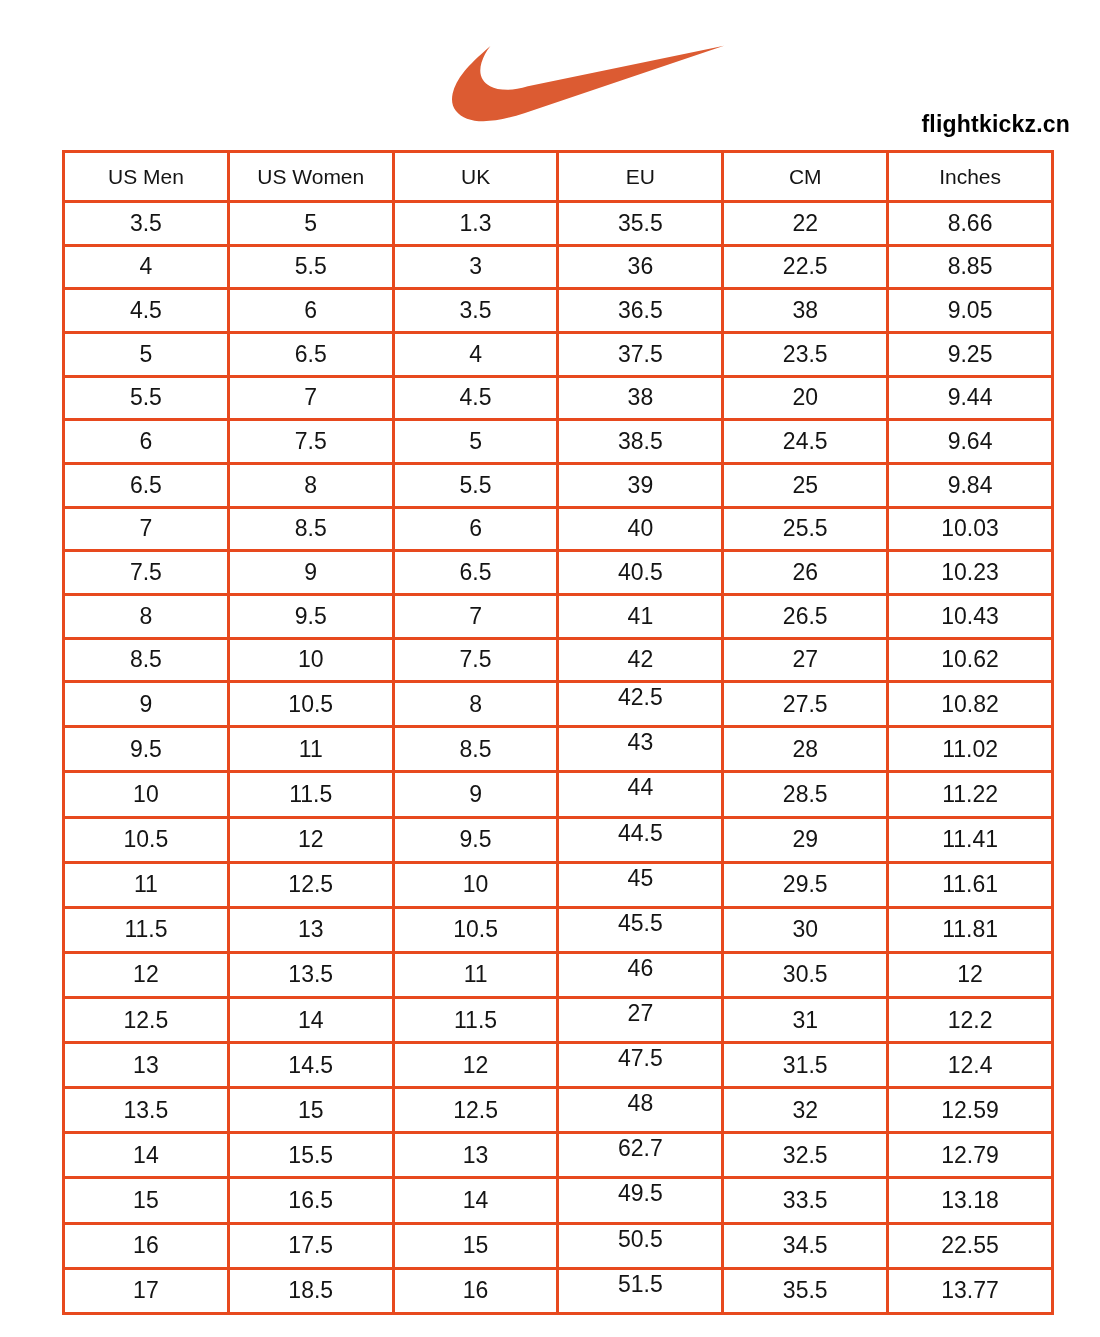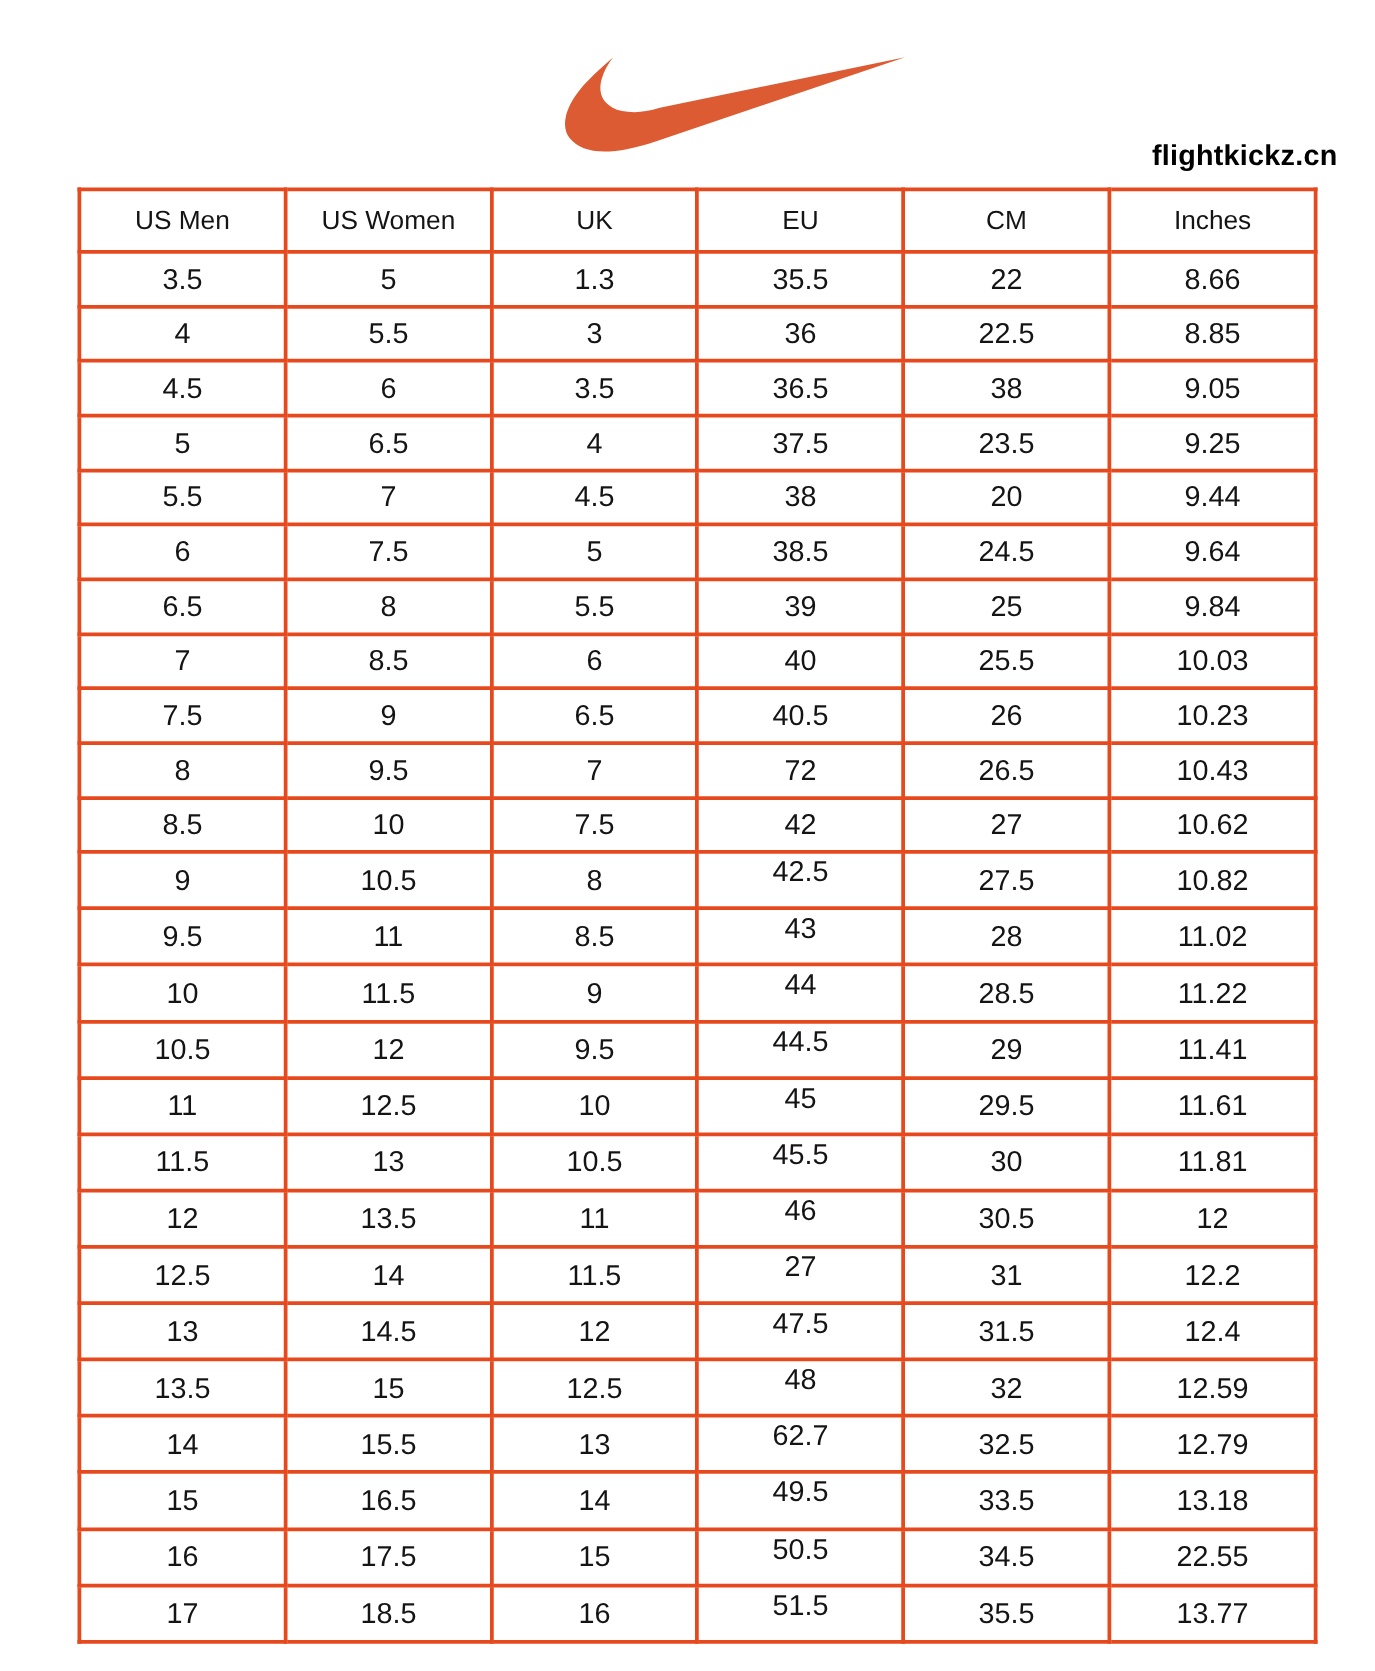--- a/index.html
+++ b/index.html
@@ -178,21 +178,21 @@
             <td>9</td>
             <td>6.5</td>
             <td>40.5</td>
             <td>26</td>
             <td>10.23</td>
           </tr>
           <tr>
             <td>8</td>
             <td>9.5</td>
             <td>7</td>
-            <td>72</td>
+            <td>41</td>
             <td>26.5</td>
             <td>10.43</td>
           </tr>
           <tr>
             <td>8.5</td>
             <td>10</td>
             <td>7.5</td>
             <td>42</td>
             <td>27</td>
             <td>10.62</td>

